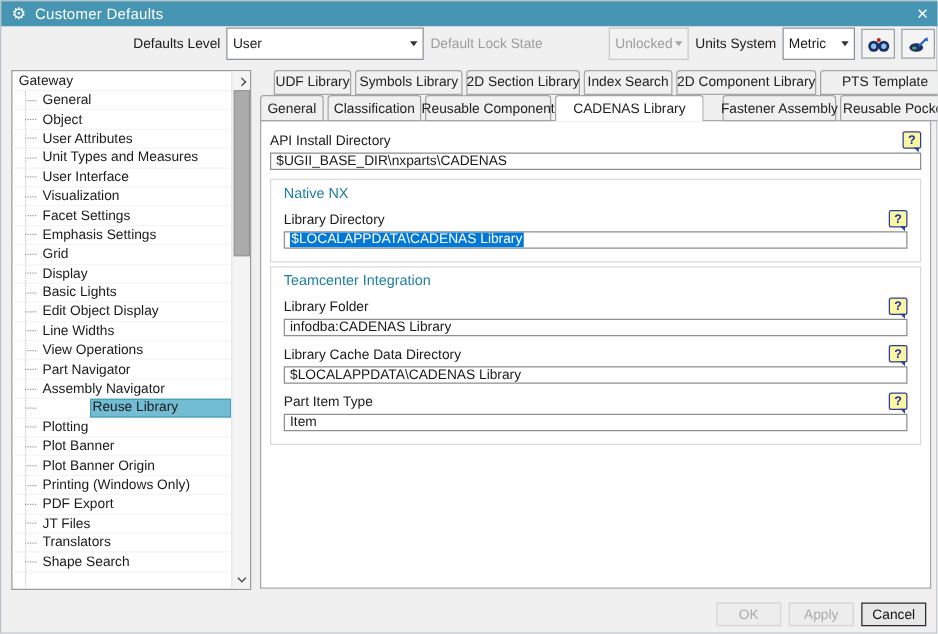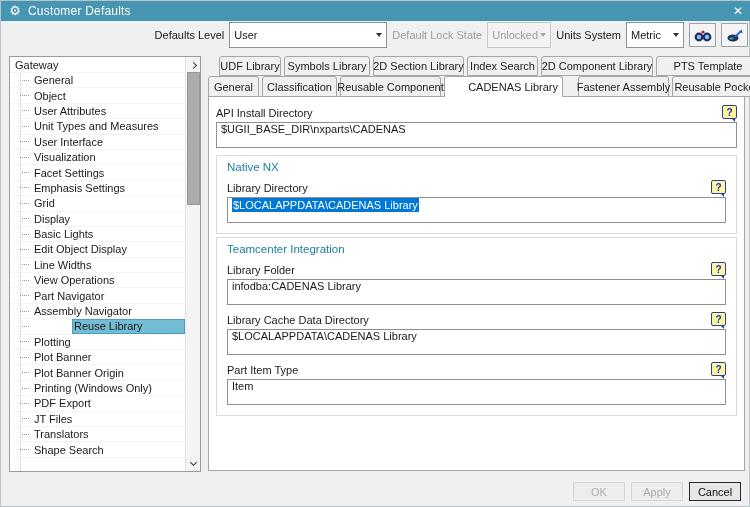--- a/index.html
+++ b/index.html
@@ -47,21 +47,21 @@
   .combo {
     height: 19px; background: #fff; border: 1px solid #8a9399;
     display: flex; align-items: center; padding: 12px 4px;
     position: relative; white-space: nowrap;
   }
   .combo .combo-arrow {
     margin-left: auto; width: 0; height: 0;
     border-left: 3.5px solid transparent; border-right: 3.5px solid transparent;
     border-top: 4px solid #333;
   }
-  .combo.disabled { background: #f2f2f2; border-color: #c4c9cc; color: #9d9d9d; }
+  .combo.disabled { background: #f2f2f2; border-color: #c4c9cc; color: #9d9d9d; margin-left: 48px; }
   .combo.disabled .combo-arrow { border-top-color: #a8a8a8; }
   .combo.w-user { width: 158px; }
   .combo.w-lock { width: 64px; }
   .combo.w-units { width: 58px; }
   .tool-btn {
     width: 27px; height: 24px; background: #f4f4f4;
     border: 1px solid #9aa2a7;
     display: flex; align-items: center; justify-content: center;
   }
 
@@ -155,22 +155,22 @@
     background: #fdf6a0; border: 1px solid #2b3f9c; border-radius: 2px;
     color: #1b2fb0; font-weight: bold; font-size: 10px;
     display: flex; align-items: center; justify-content: center;
   }
   .help-icon::after {
     content: ""; position: absolute; right: 1px; bottom: -4px;
     width: 0; height: 0;
     border-top: 4px solid #2b3f9c; border-left: 4px solid transparent;
   }
   .text-field {
-    height: 26px; background: #fff; border: 1px solid #8f8f8f;
-    display: flex; align-items: flex-start; padding: 0 4px;
+    height: 14px; background: #fff; border: 1px solid #8f8f8f;
+    display: flex; align-items: flex-end; padding: 0 4px;
     margin-bottom: 7px; white-space: nowrap; overflow: hidden;
   }
   .text-field .sel {
     background: #0078d7; color: #ffffff; padding: 1px 1px;
   }
   .group-box {
     border: 1px solid #dadada; margin: 3px 0 1px 0;
     padding: 3px 10px 8px 10px;
   }
   .group-heading { color: #1d7f9d; font-size: 11.5px; margin: 2px 0 7px 0; }
@@ -380,21 +380,21 @@
   <div class="tabs-row r2">
       <div class="tab" style="width: 51px;">
         <span>General</span>
       </div>
       <div class="tab" style="width: 75px;">
         <span>Classification</span>
       </div>
       <div class="tab" style="width: 101px;">
         <span>Reusable Component</span>
       </div>
-      <div class="tab active" style="width: 119px; justify-content: flex-end;">
+      <div class="tab active" style="width: 119px;">
         <span>CADENAS Library</span>
       </div>
       <div class="tab" style="width: 91px; margin-left: 12px;">
         <span>Fastener Assembly</span>
       </div>
       <div class="tab" style="width: 88px;">
         <span>Reusable Pocket</span>
       </div>
     </div>
 

